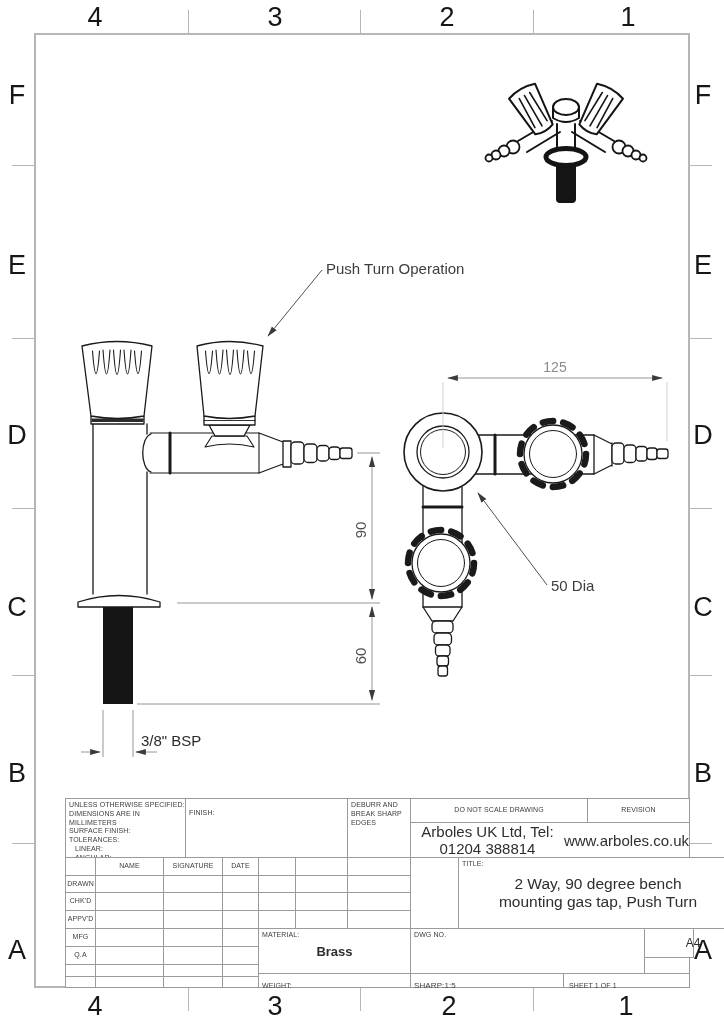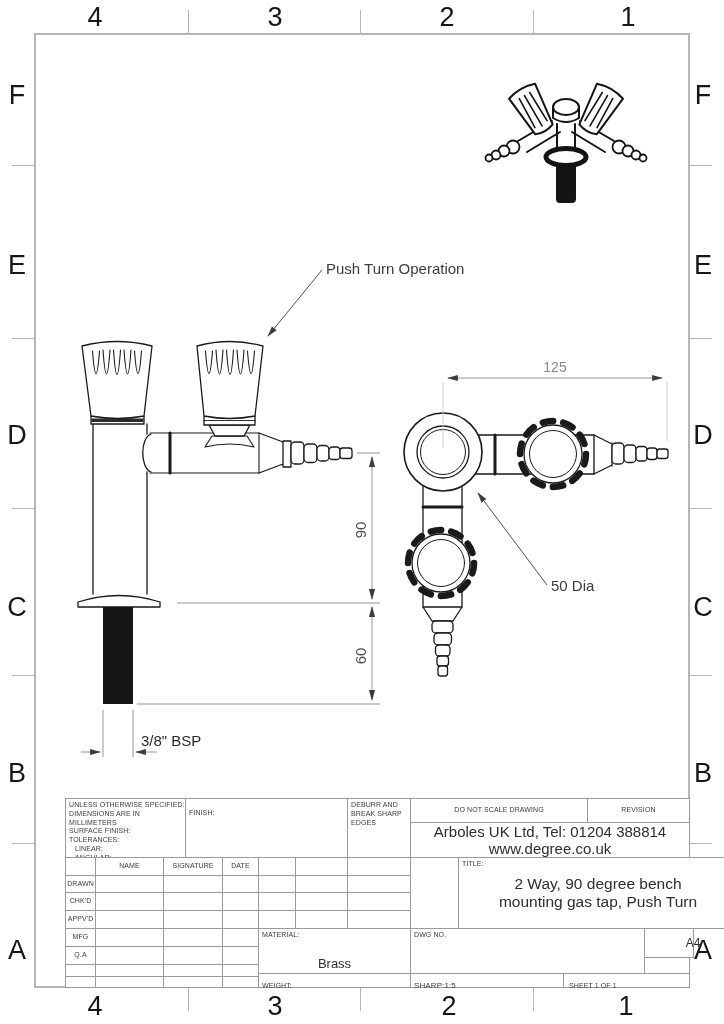--- a/index.html
+++ b/index.html
@@ -226,23 +226,23 @@
       <div class="lbl">EDGES</div>
     </div>
 
     <div class="box cen" style="left:410px;top:798px;width:178px;height:25px;">
       <span class="lbl">DO NOT SCALE DRAWING</span>
     </div>
     <div class="box cen" style="left:587px;top:798px;width:103px;height:25px;">
       <span class="lbl">REVISION</span>
     </div>
 
-    <div class="box cen" style="left:410px;top:822px;width:280px;height:36px;flex-direction:column;">
+    <div class="box cen" style="left:410px;top:822px;width:280px;height:36px;">
       <div class="company">Arboles UK Ltd, Tel: 01204 388814</div>
-      <div class="company">www.degree.co.uk</div>
+      <div class="company">www.arboles.co.uk</div>
     </div>
 
     <div class="box" style="left:65px;top:857px;width:31px;height:19px;"></div>
     <div class="box cen" style="left:95px;top:857px;width:69px;height:19px;">
         <span class="lbl">NAME</span>
       </div>
     <div class="box cen" style="left:163px;top:857px;width:60px;height:19px;">
         <span class="lbl">SIGNATURE</span>
       </div>
     <div class="box cen" style="left:222px;top:857px;width:37px;height:19px;">
@@ -300,21 +300,21 @@
     <div class="box" style="left:95px;top:964px;width:69px;height:13px;"></div>
     <div class="box" style="left:163px;top:964px;width:60px;height:13px;"></div>
     <div class="box" style="left:222px;top:964px;width:37px;height:13px;"></div>
     <div class="box" style="left:65px;top:976px;width:31px;height:12px;"></div>
     <div class="box" style="left:95px;top:976px;width:69px;height:12px;"></div>
     <div class="box" style="left:163px;top:976px;width:60px;height:12px;"></div>
     <div class="box" style="left:222px;top:976px;width:37px;height:12px;"></div>
 
     <div class="box" style="left:258px;top:928px;width:153px;height:46px;">
       <div class="lbl pad">MATERIAL:</div>
-      <div class="brass" style="text-align:center;margin-top:16px;">Brass</div>
+      <div class="brass" style="text-align:center;margin-top:4px;font-weight:bold;">Brass</div>
     </div>
     <div class="box" style="left:258px;top:973px;width:153px;height:15px;">
       <span class="lbl" style="padding-left:3px;">WEIGHT:</span>
     </div>
 
     <div class="box" style="left:410px;top:857px;width:280px;height:72px;margin-left:48px;">
       <div class="lbl pad">TITLE:</div>
       <div class="titletx" style="text-align:center;margin-top:6px;">2 Way, 90 degree bench</div>
       <div class="titletx" style="text-align:center;">mounting gas tap, Push Turn</div>
     </div>

